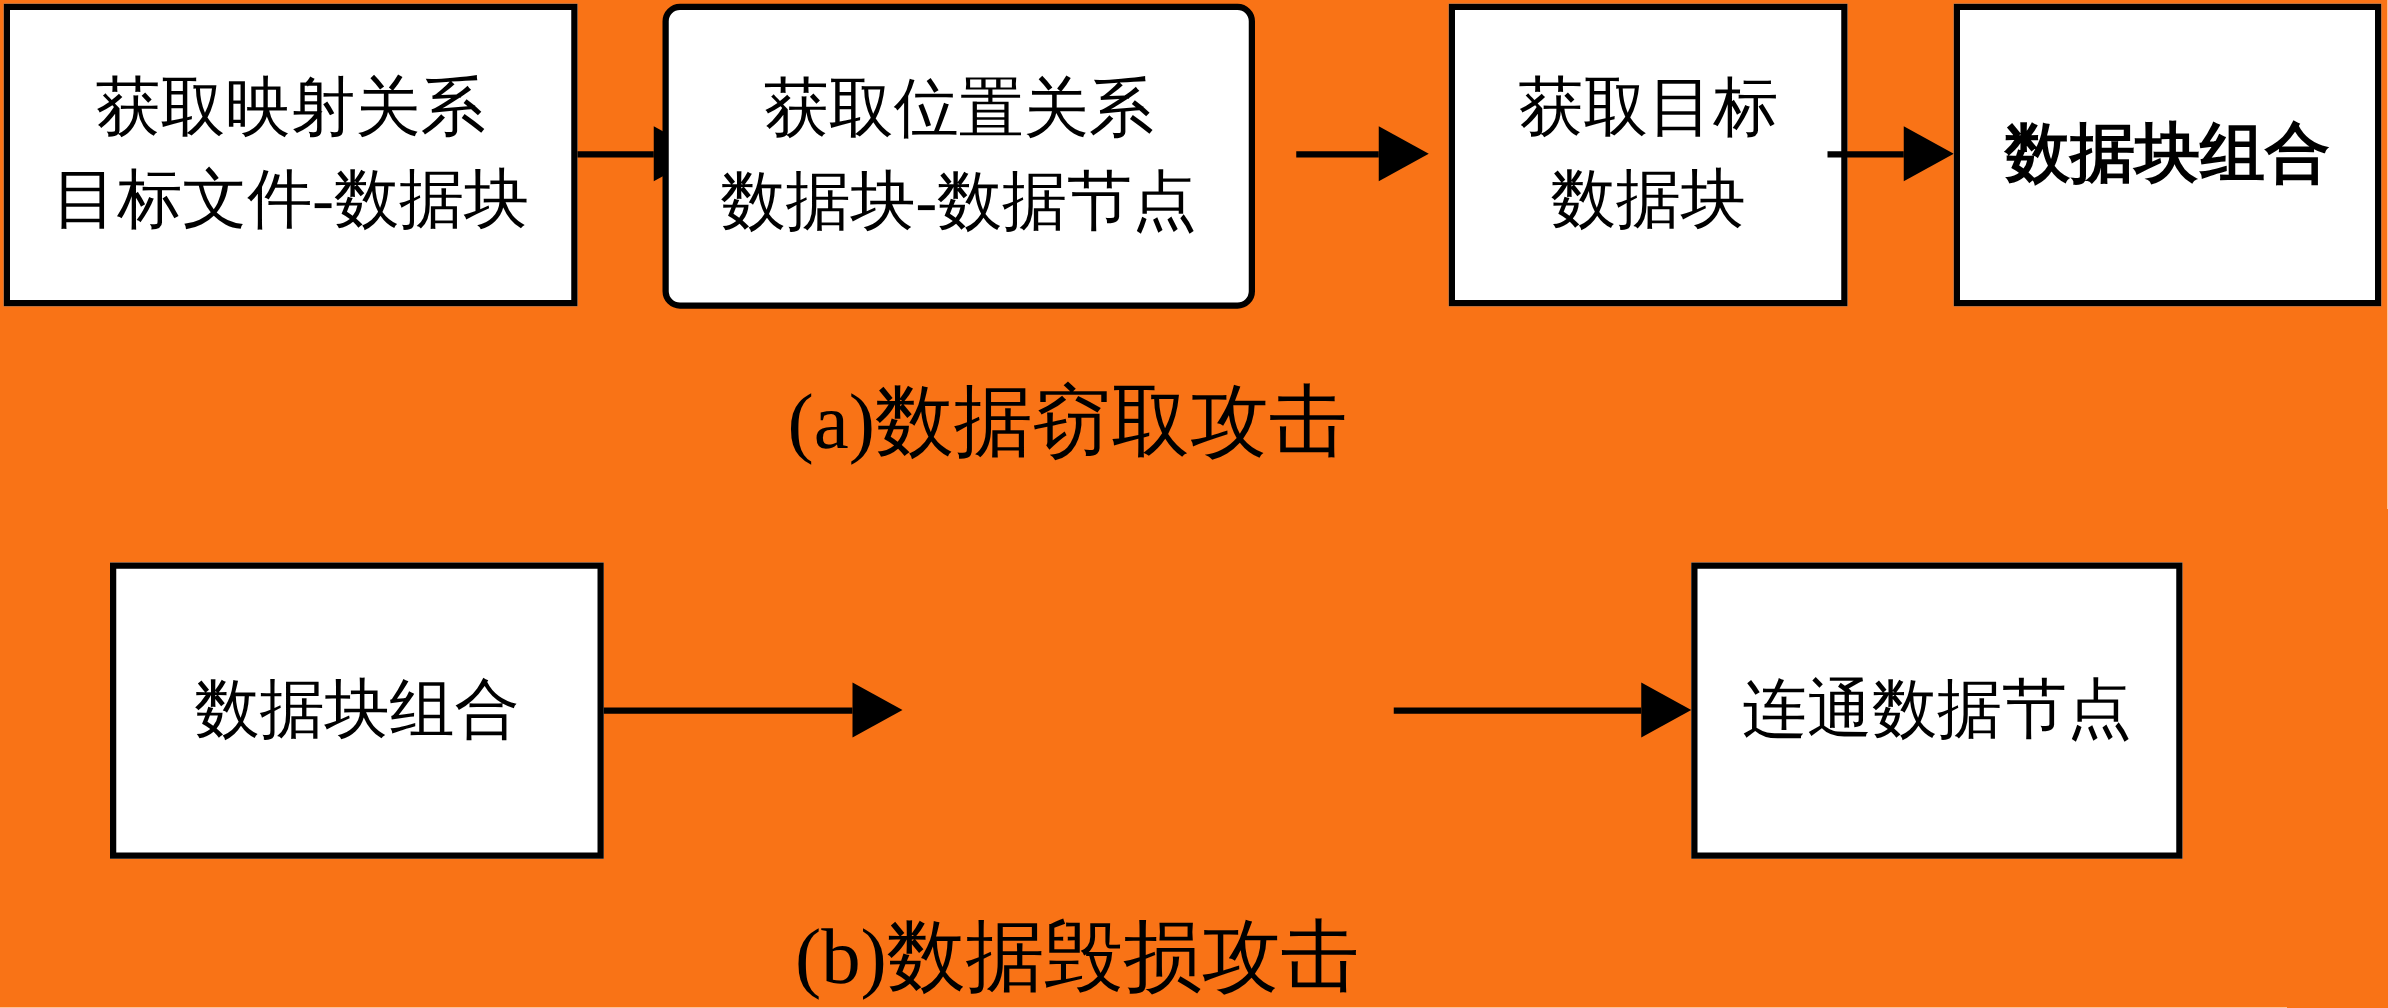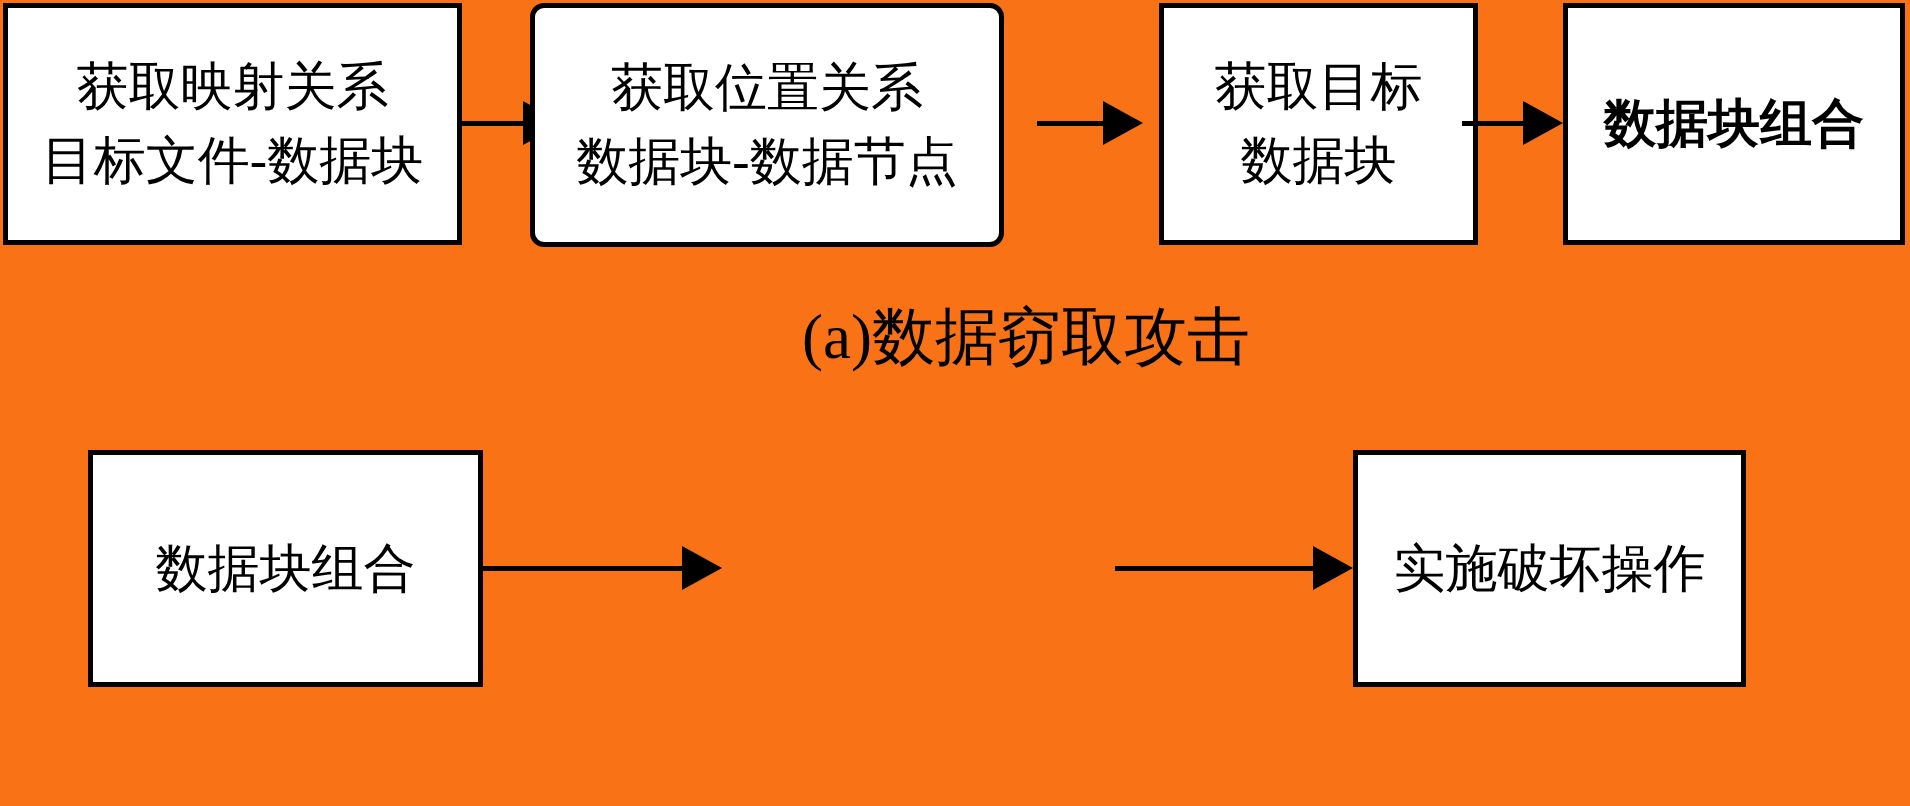--- a/index.html
+++ b/index.html
@@ -62,21 +62,21 @@
   .arrow-a1 { left: 462px;  top: 101px; width: 101px; }
   .arrow-a2 { left: 1037px; top: 101px; width: 106px; }
   .arrow-a3 { left: 1462px; top: 101px; width: 101px; }
   
   .arrow-b1 { left: 483px;  top: 546px; width: 239px; }
   .arrow-b2 { left: 1115px; top: 546px; width: 238px; }
 
   .caption {
     position: absolute;
     width: 620px;
-    text-align: right;
+    text-align: left;
     font-size: 63px;
     line-height: 75px;
     font-weight: 400;
     white-space: nowrap;
   }
   .caption-a { left: 630px; top: 300px; }
   .caption-b { left: 636px; top: 728px; }
 </style>
 </head>
 <body>
@@ -117,16 +117,17 @@
     <div class="arrow-line"></div>
     <div class="arrow-head"></div>
   </div>
 
 
   <div class="arrow arrow-b2">
     <div class="arrow-line"></div>
     <div class="arrow-head"></div>
   </div>
 
-  <div class="flow-box box-b3">实施破坏操作</div>
+  <div class="flow-box box-b3">连通数据节点</div>
 
+  <div class="caption caption-b">(b)数据毁损攻击</div>
 
 </div>
 
 </body></html>

